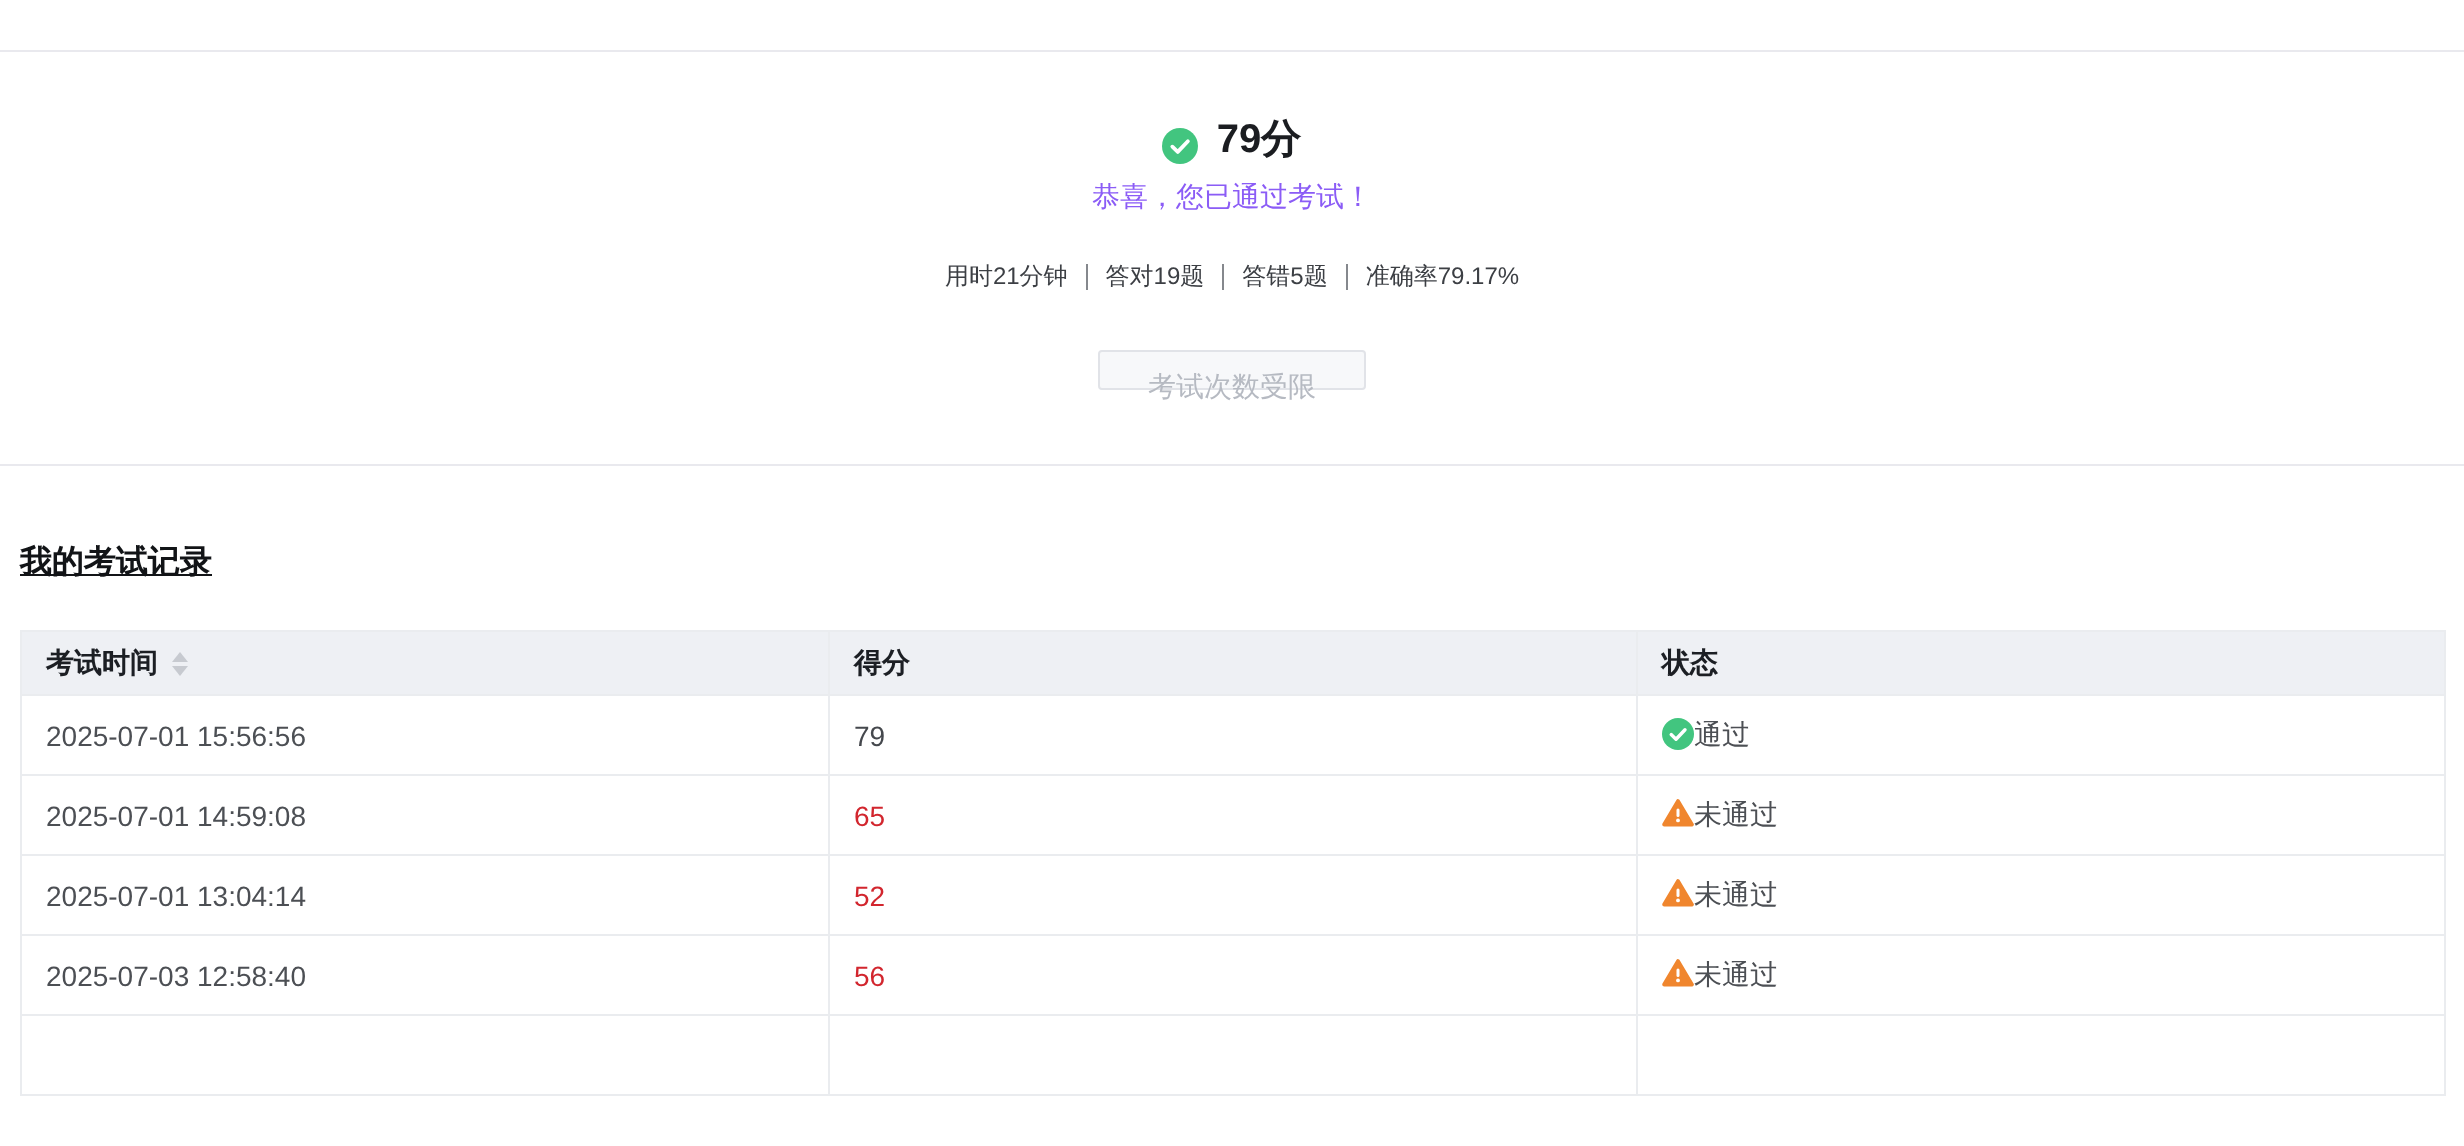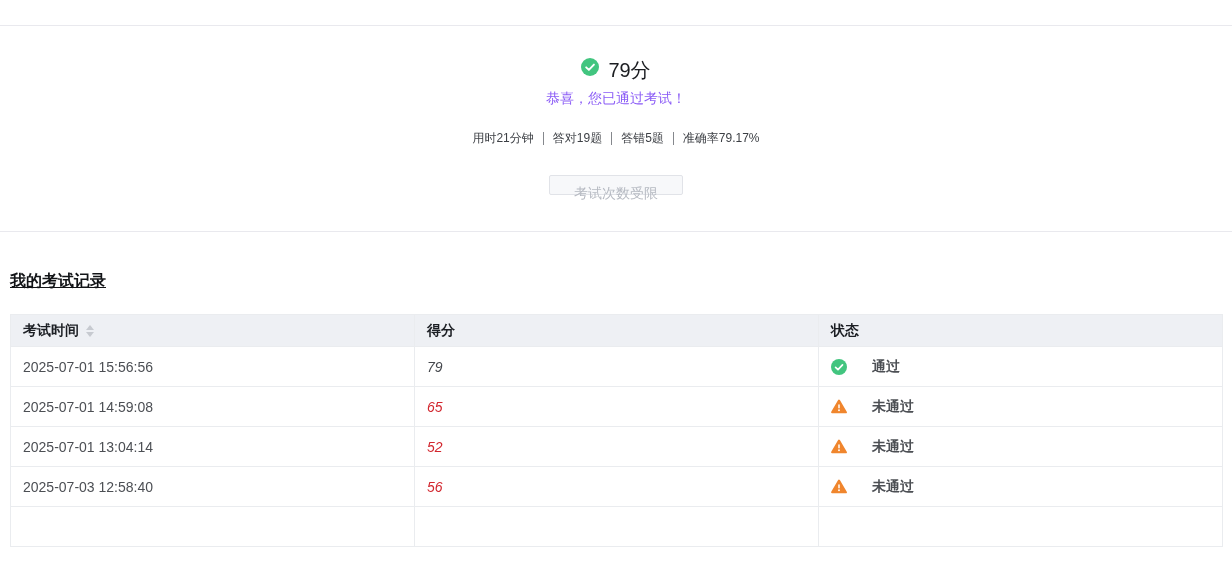--- a/index.html
+++ b/index.html
@@ -2,51 +2,51 @@
 <html><head>
 <meta charset="utf-8">
 <style>
   * { margin:0; padding:0; box-sizing:border-box; }
   html,body { width:1232px; height:573px; overflow:hidden; background:#fff;
     font-family:"Liberation Sans","DejaVu Sans",sans-serif; }
   .top-bar { height:26px; border-bottom:1px solid #e9e9ee; background:#fff; }
 
   
   .result-section { text-align:center; padding-top:32px; }
-  .score-line { display:flex; align-items:flex-start; justify-content:center; gap:9px;
-    font-size:20px; font-weight:400; color:#1b1d21; line-height:24px; }
+  .score-line { display:flex; align-items:flex-end; justify-content:center; gap:9px;
+    font-size:20px; font-weight:700; color:#1b1d21; line-height:24px; }
   .check-circle-lg { width:18px; height:18px; display:block; }
   .congrats { margin-top:6px; font-size:14px; color:#8b5cf6; line-height:20px; }
   .stats-line { margin-top:22px; font-size:12px; color:#3c3f44; line-height:17px;
     display:flex; align-items:center; justify-content:center;text-align:center; }
   .stat-sep { display:inline-block; width:1px; height:13px; background:#85888d; margin:0 9px; }
   .limit-btn { margin-top:28px; display:inline-block; height:20px; line-height:34px;
     padding:0 24px; font-size:14px; color:#b6bac2; background:#f7f8fa;
     border:1px solid #e1e3e8; border-radius:2px; cursor:not-allowed; }
 
   .section-divider { margin-top:29px; border:none; border-top:1px solid #e9e9ee; }
 
   
   .records-section { padding:40px 10px 0; }
   .records-title { font-size:16px; font-weight:700; color:#121417; line-height:18px;text-decoration:underline; }
   table.records { width:1212px; margin-top:24px; border-collapse:collapse; table-layout:fixed; }
   .records th, .records td { border:1px solid #eaecef; text-align:left;
     padding:0 0 0 12px; overflow:hidden; white-space:nowrap; }
   .records th { height:32px; background:#eef0f4; font-size:14px; font-weight:700;
     color:#1c1f24; }
   .records td { height:40px; font-size:14px; color:#4c4f54; background:#fff; }
-  .records td.score { color:#45484d;font-style:italic; }
+  .records td.score { color:#45484d; }
   .records td.score.fail { color:#d2262e; }
   .th-inner { display:flex; align-items:center; gap:7px; }
   .sorter { display:inline-flex; flex-direction:column; gap:2px; }
   .sorter .up { width:0; height:0; border-left:4px solid transparent;
     border-right:4px solid transparent; border-bottom:5px solid #c7cad0; }
   .sorter .down { width:0; height:0; border-left:4px solid transparent;
     border-right:4px solid transparent; border-top:5px solid #c7cad0; }
-  .status-cell { display:flex; align-items:center; gap:25px;font-weight:bold; }
+  .status-cell { display:flex; gap:0; }
   .status-cell svg { flex:0 0 auto; display:block; }
 </style>
 </head>
 <body>
 
 <div class="top-bar"></div>
 
 <div class="result-section">
   <div class="score-line">
     <svg class="check-circle-lg" viewBox="0 0 16 16">

